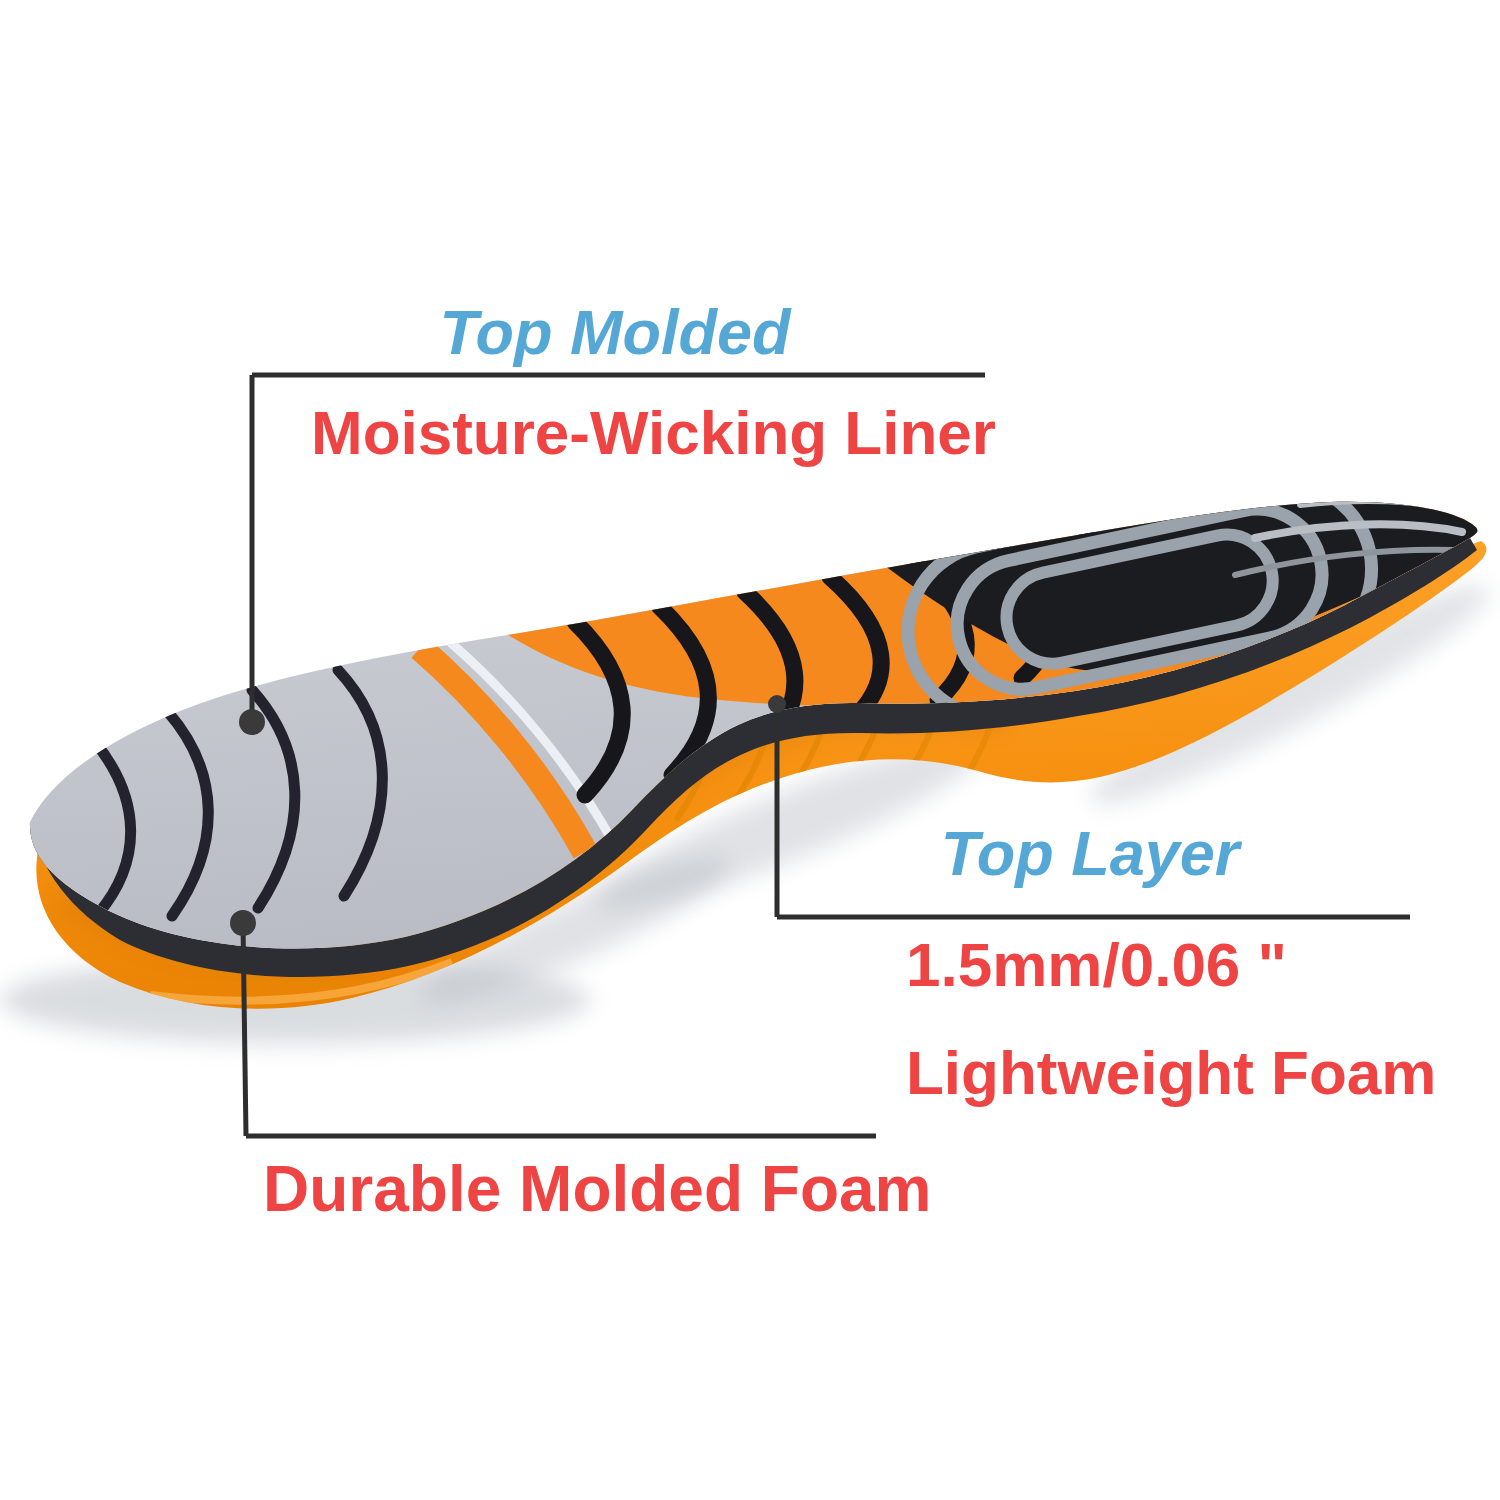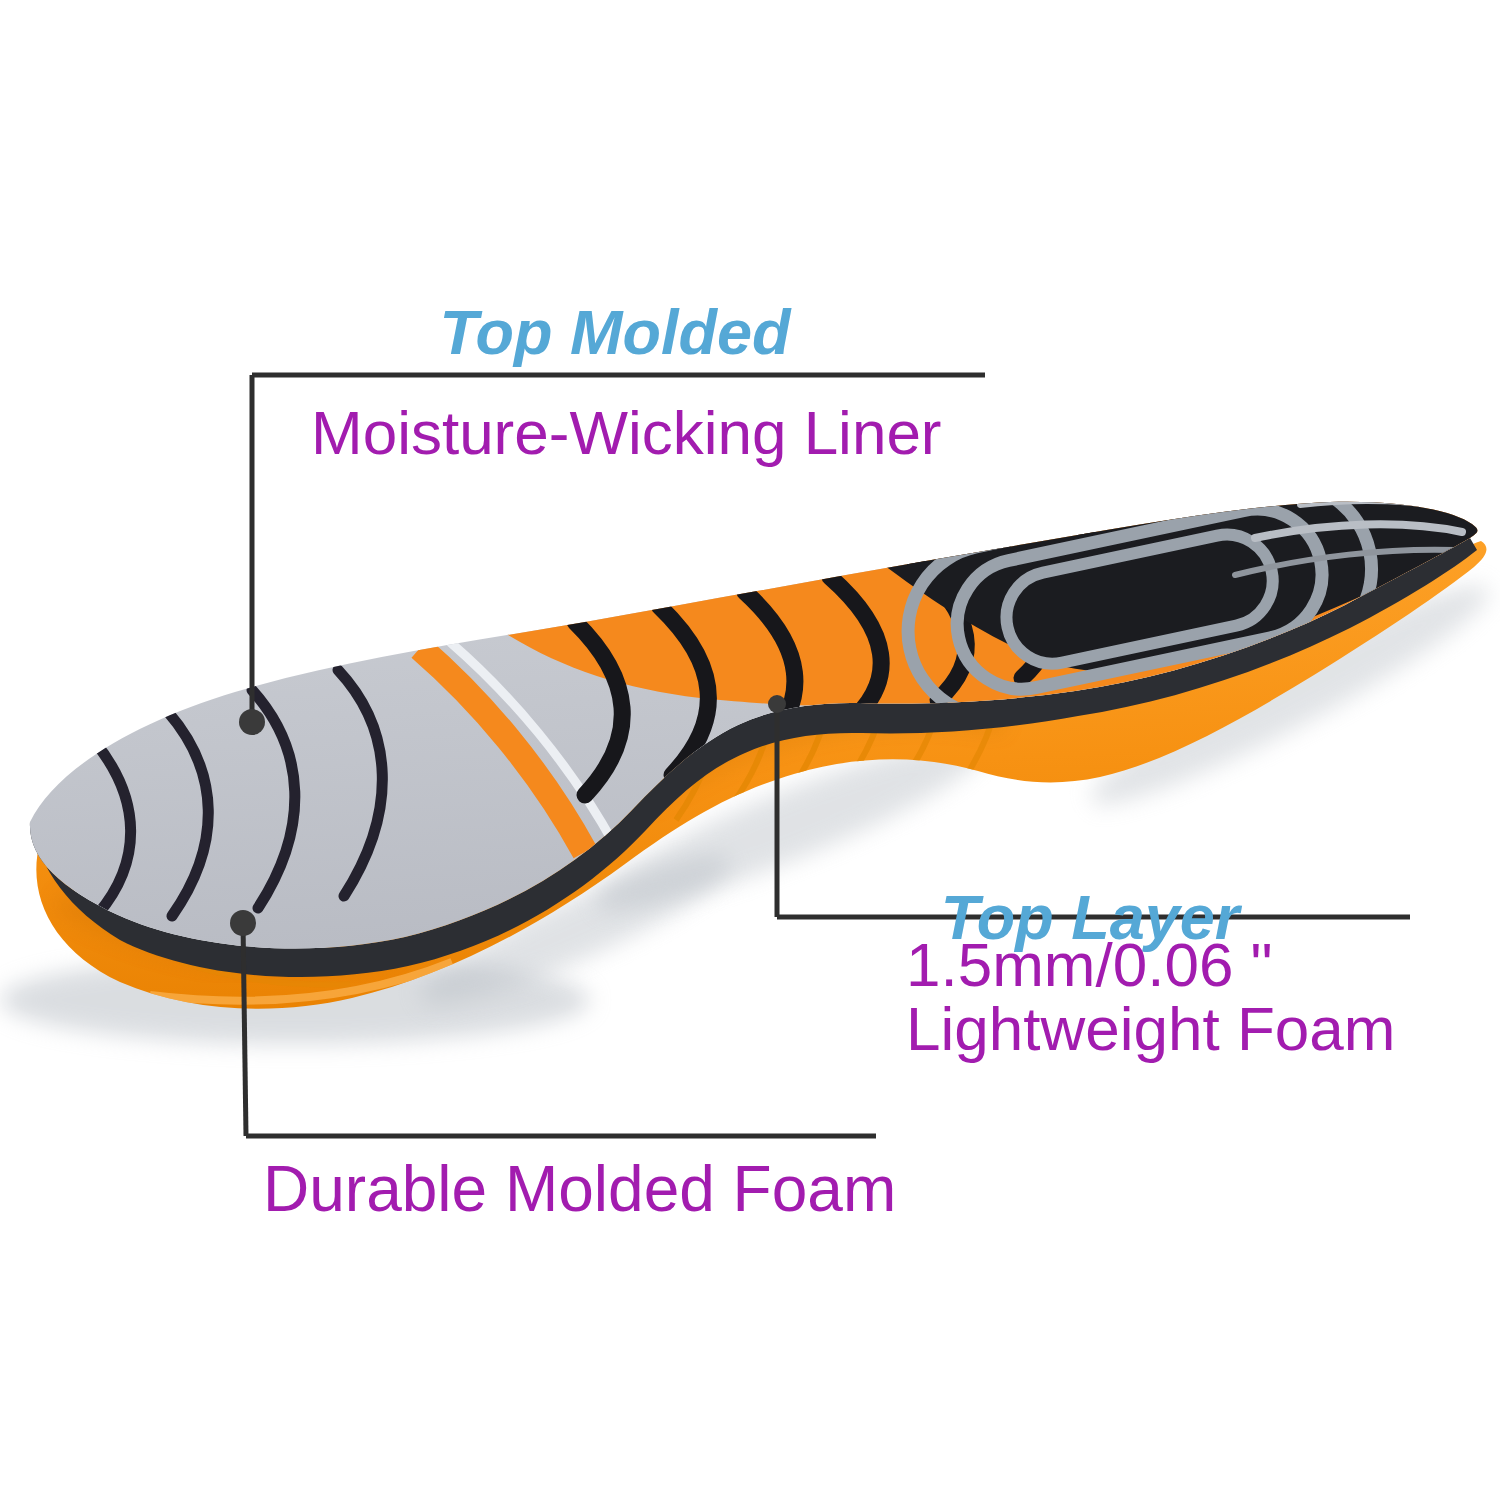--- a/index.html
+++ b/index.html
@@ -13,29 +13,29 @@
   .art{position:absolute;left:0;top:0;width:1500px;height:1500px;}
   .lbl{position:absolute;white-space:nowrap;line-height:1.06;}
   .lbl-title{
     color:#55a8d6;
     font-weight:bold;
     font-style:italic;
     font-size:63px;
     text-align:center;
   }
   .lbl-body{
-    color:#a21caf;
-    font-weight:normal;
+    color:#ef4444;
+    font-weight:bold;
     font-size:62px;
   }
   #lbl-top-cover{left:365px;top:299px;width:500px;}
   #lbl-moisture{left:311px;top:400px;}
-  #lbl-top-layer{left:890px;top:884px;width:400px;}
+  #lbl-top-layer{left:890px;top:820px;width:400px;}
   #lbl-spec{left:906px;top:932px;}
-  #lbl-material{left:906px;top:996px;}
+  #lbl-material{left:906px;top:1040px;}
   #lbl-bottom{left:361px;top:1080px;width:400px;font-size:62px;}
   #lbl-durable{left:263px;top:1156px;font-size:64px;}
 </style>
 </head>
 <body>
 
 <div class="canvas">
 
   <svg class="art" viewBox="0 0 1500 1500">
     <defs>

